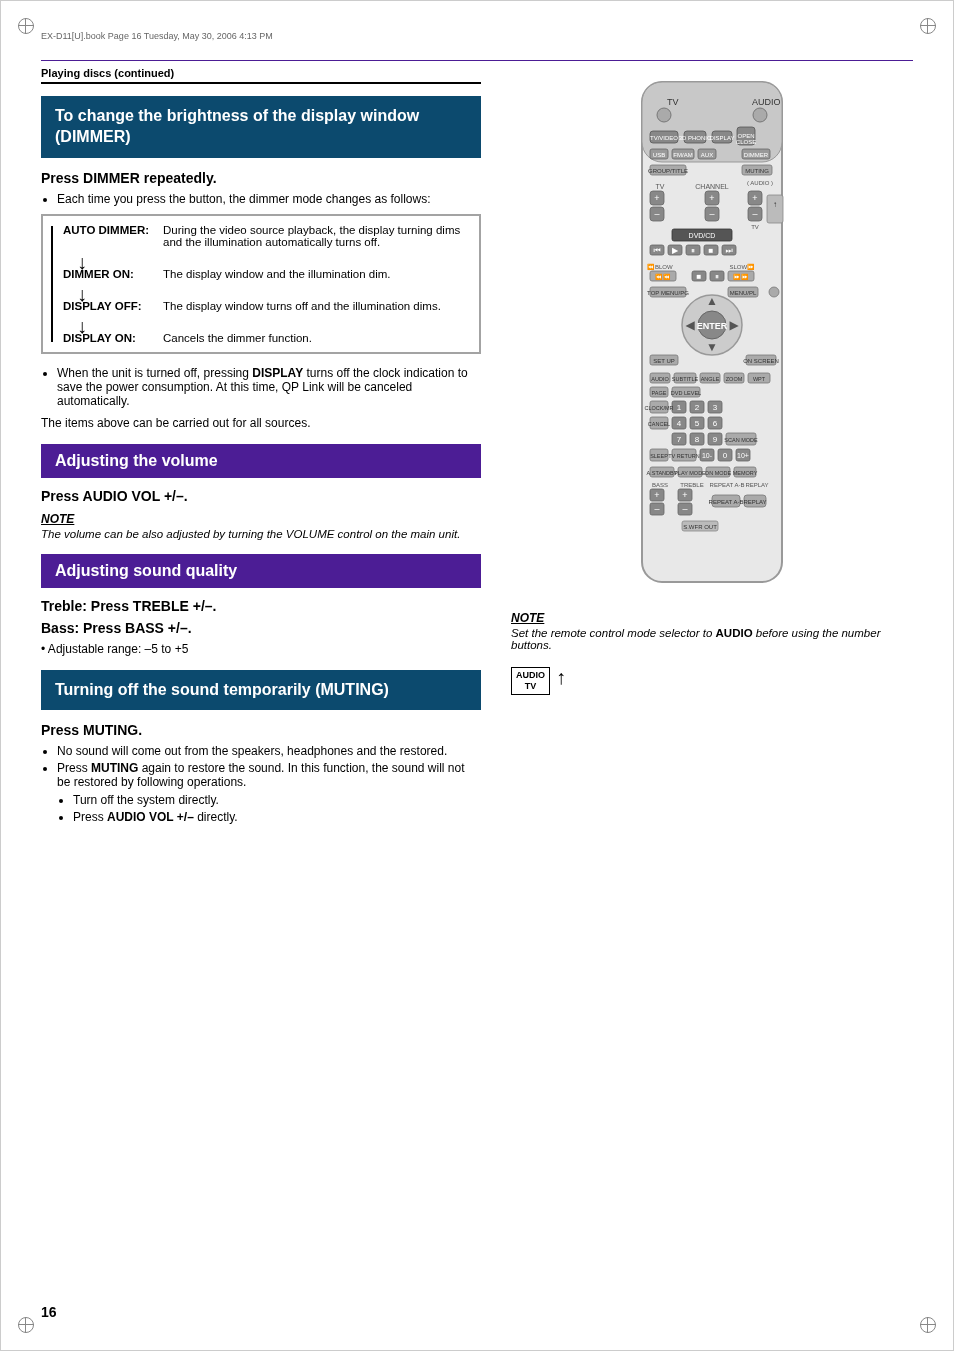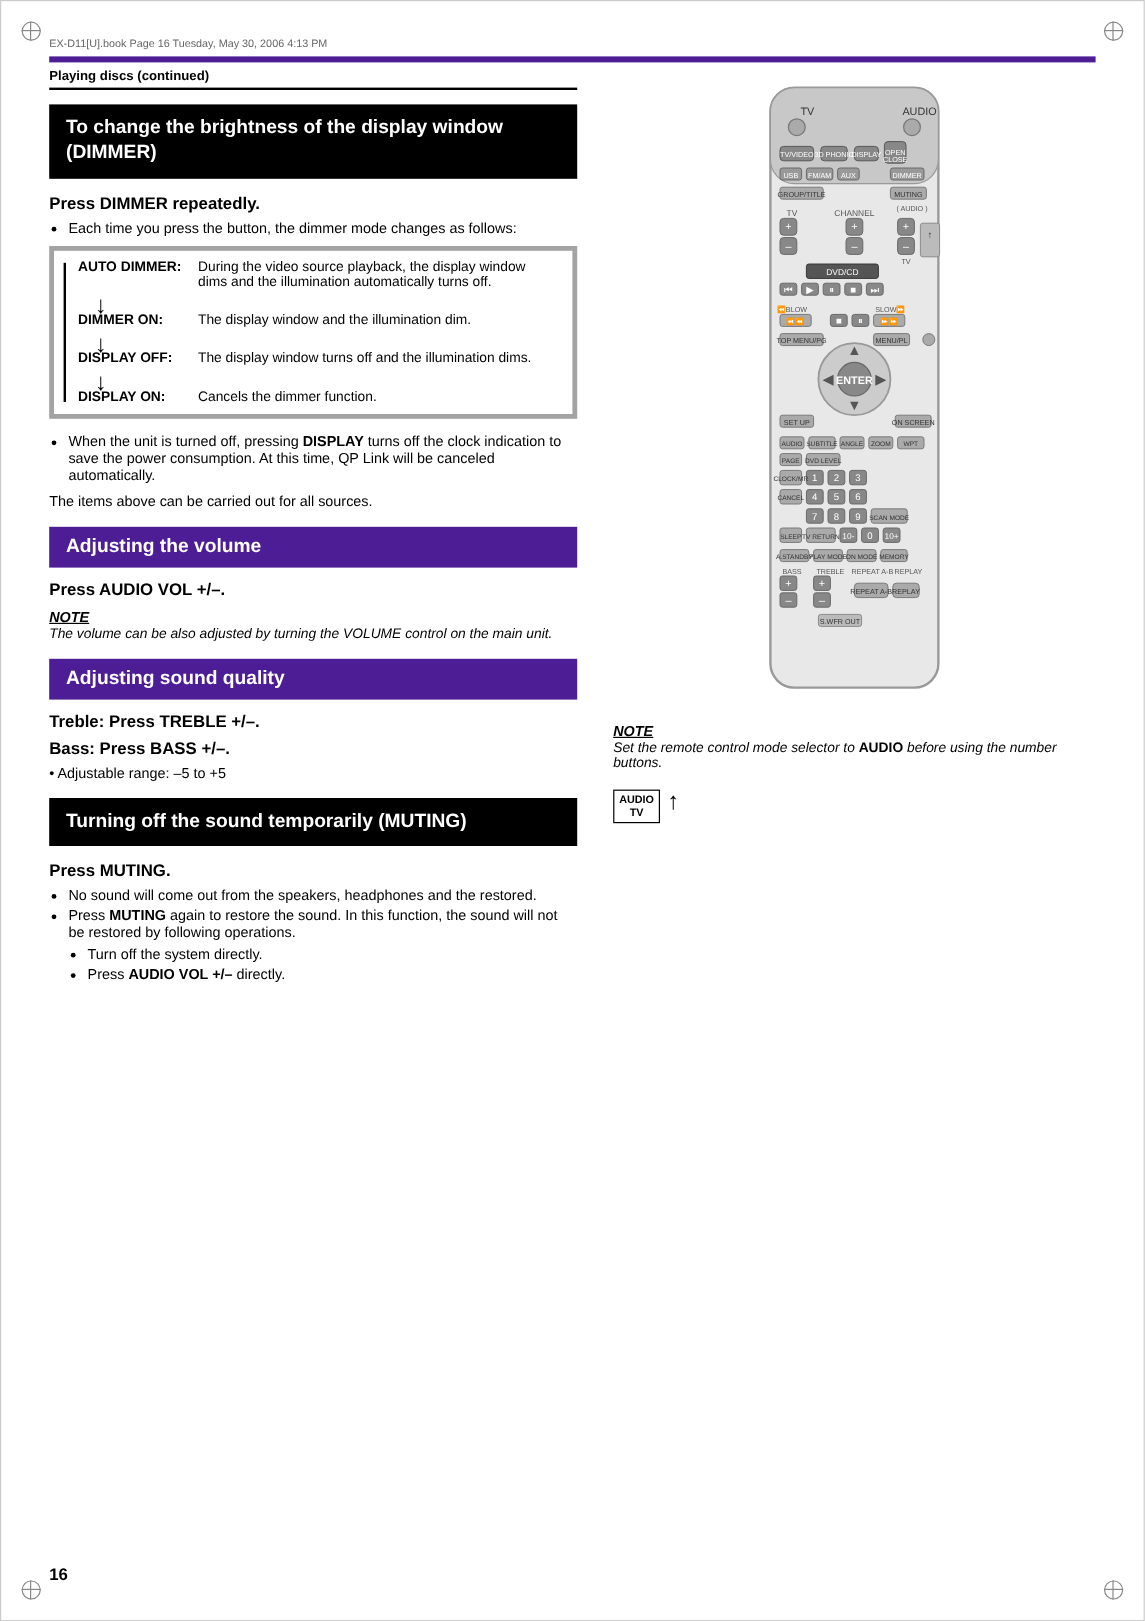--- a/index.html
+++ b/index.html
@@ -52,22 +52,22 @@
       width: 1px; height: 16px;
       background: #888;
       top: 2px; left: 9px;
     }
 
     
     .file-info {
       font-size: 9px;
       color: #666;
       margin-bottom: 6px;
-      border-bottom: 5px solid #4c1d95;
-      padding-bottom: 6px;
+      border-bottom: 1px solid #4c1d95;
+      padding-bottom: 19px;
     }
 
     
     .columns {
       display: flex;
       gap: 30px;
     }
     .left-col {
       flex: 0 0 440px;
       max-width: 440px;
@@ -89,21 +89,21 @@
       font-size: 26px;
       font-weight: bold;
       color: #000;
       border-bottom: 2px solid #000;
       padding-bottom: 4px;
       margin-bottom: 16px;
     }
 
     
     .blue-box {
-      background: #000000;
+      background: #0c4a6e;
       color: #fff;
       font-size: 16px;
       font-weight: bold;
       padding: 10px 14px;
       margin-bottom: 12px;
       line-height: 1.3;
     }
     .teal-box {
       background: #4c1d95;
       color: #fff;
@@ -122,21 +122,21 @@
     .bullet-list {
       margin-left: 16px;
       margin-bottom: 8px;
     }
     .bullet-list li {
       font-size: 12px;
       margin-bottom: 3px;
       list-style: disc;
     }
     .flow-container {
-      border: 4px solid #a3a3a3;
+      border: 2px solid #a3a3a3;
       padding: 8px 12px 8px 20px;
       margin: 8px 0 12px 0;
       position: relative;
     }
     .flow-left-line {
       position: absolute;
       left: 8px;
       top: 10px;
       bottom: 10px;
       width: 2px;
@@ -254,21 +254,21 @@
       <div class="press-instruction">Press DIMMER repeatedly.</div>
       <ul class="bullet-list">
         <li>Each time you press the button, the dimmer mode changes as follows:</li>
       </ul>
 
       <div class="flow-container">
         <div class="flow-left-line"></div>
 
         <div class="flow-item">
           <span class="flow-item-label">AUTO DIMMER:</span>
-          <span class="flow-item-desc">During the video source playback, the display window dims and the illumination automatically turns off.</span>
+          <span class="flow-item-desc">During the video source playback, the display turning dims and the illumination automatically turns off.</span>
         </div>
         <div class="flow-arrow">↓</div>
 
         <div class="flow-item">
           <span class="flow-item-label">DIMMER ON:</span>
           <span class="flow-item-desc">The display window and the illumination dim.</span>
         </div>
         <div class="flow-arrow">↓</div>
 
         <div class="flow-item">

